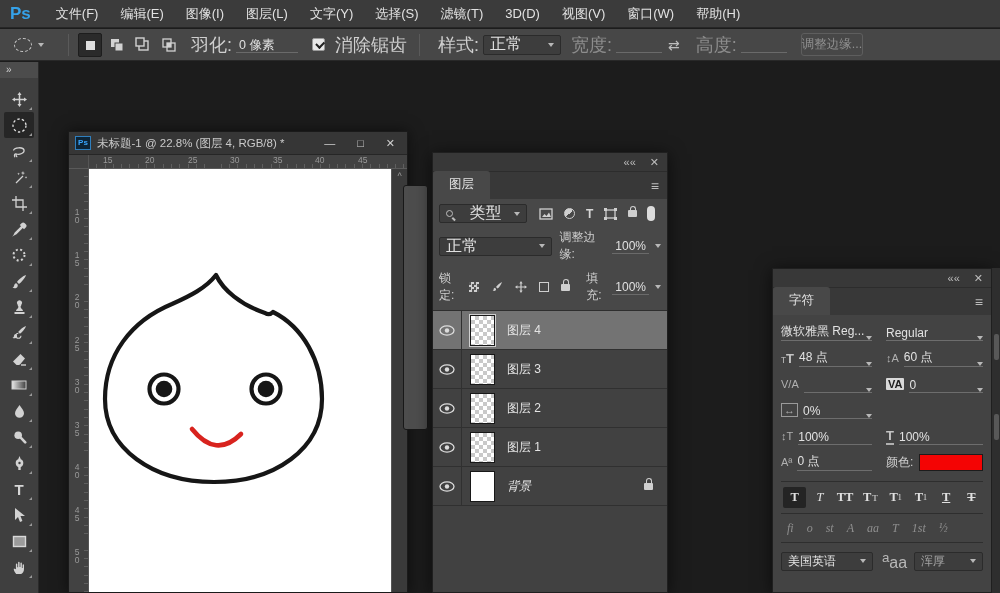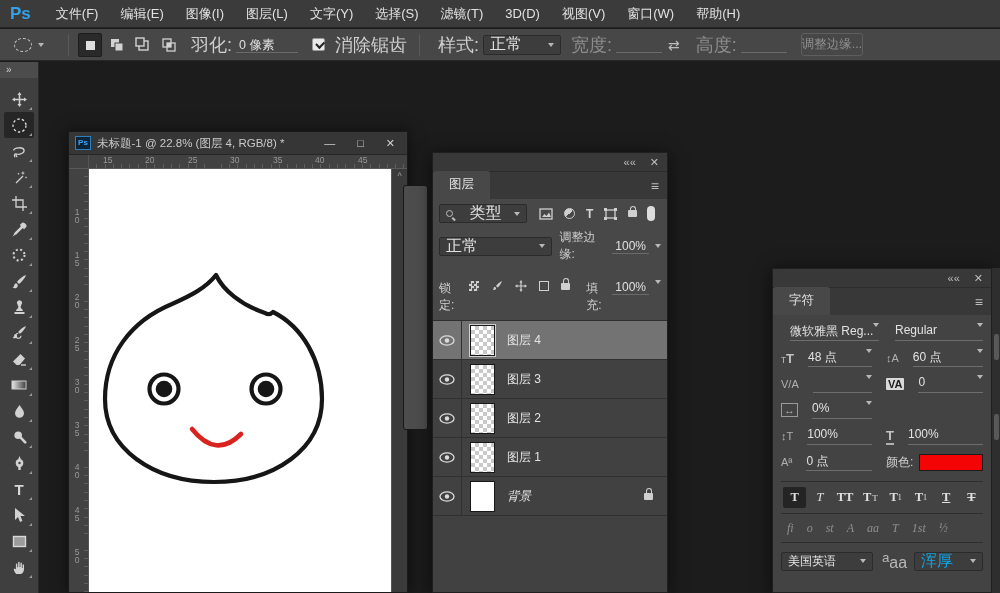--- a/index.html
+++ b/index.html
@@ -103,21 +103,21 @@
   .search-icon { width:7px; height:7px; border:1.5px solid #bdbdbd; border-radius:50%; position:relative;
                  margin-right:4px; }
   .search-icon::after { content:""; position:absolute; left:6px; top:6px; width:4px; height:1.5px;
                         background:#bdbdbd; transform:rotate(45deg); transform-origin:0 0; }
   .lp-filter-icons { display:flex; align-items:center; gap:11px; margin-left:12px; }
   .lp-toggle { width:8px; height:15px; background:#dcdcdc; border-radius:4px; margin-left:10px; }
   .lp-row2 { display:flex; align-items:center; margin-top:6px; }
   .blend-combo { width:118px; height:19px; }
   .lp-label { color:#cfcfcf; font-size:12px; margin-left:8px; }
   .lp-val { color:#e0e0e0; font-size:12px; border-bottom:1px solid #6a6a6a; padding:0 3px; margin-left:4px; }
-  .lp-row3 { display:flex; align-items:flex-start; margin-top:17px; padding-bottom:2px; }
+  .lp-row3 { display:flex; align-items:center; margin-top:7px; padding-bottom:2px; }
   .lock-icons { display:flex; align-items:center; gap:12px; margin-left:8px; }
   .layers-list { background:#414141; border-top:1px solid #2e2e2e; }
   .layer-row { height:39px; display:flex; align-items:center; border-bottom:1px solid #303030;
                background:#414141; }
   .layer-row.sel { background:#737373; }
   .eye-cell { width:29px; display:flex; justify-content:center; align-items:center; align-self:stretch;
               border-right:1px solid #303030; }
   .thumb { width:25px; height:31px; margin-left:8px; border:1px solid #181818;
            background-color:#fff;
            background-image:conic-gradient(#c9c9c9 25%,#ffffff 0 50%,#c9c9c9 0 75%,#ffffff 0);
@@ -138,21 +138,21 @@
                 background-size:5px 5px; }
   .ic-frame { width:10px; height:10px; border:1.5px solid #cfcfcf; display:inline-block; }
   .ic-halfcirc { width:11px; height:11px; border-radius:50%; border:1px solid #cfcfcf; display:inline-block;
                  background:linear-gradient(135deg,#cfcfcf 50%,transparent 50%); }
   .ic-T { color:#d6d6d6; font-size:12px; font-weight:bold; line-height:1; }
 
   
   #charpanel { left:772px; top:268px; width:220px; bottom:0; background:#434343; }
   .cp-body { padding:4px 8px 0; }
   .cp-row { display:flex; align-items:center; height:26px; }
-  .cp-combo { display:flex; align-items:flex-start; border-bottom:1px solid #6d6d6d; height:18px; flex:1;margin-left:9px; }
+  .cp-combo { display:flex; align-items:flex-end; border-bottom:1px solid #6d6d6d; height:18px; flex:1; }
   .cp-combo .val { color:#e2e2e2; font-size:12px; flex:1; white-space:nowrap; overflow:hidden; }
   .cp-icon { color:#b0b0b0; font-size:11px; margin-right:5px; white-space:nowrap; }
   .cp-icon b { font-size:13px; color:#c4c4c4; }
   .cp-icon .hl { background:#d9d9d9; color:#1d1d1d; padding:0 2px; border-radius:1px; font-weight:bold; }
   .cp-half { display:flex; align-items:center; width:50%; padding-right:10px; }
   .cp-half.r { padding-right:0; padding-left:4px; }
   .color-row-label { color:#cfcfcf; font-size:12px; margin-right:6px; }
   .color-swatch { flex:1; height:17px; border:1px solid #1c1c1c; }
   .style-btns { display:flex; align-items:center; gap:2px; margin-top:6px; border-top:1px solid #2e2e2e;
                 border-bottom:1px solid #2e2e2e; padding:5px 0 5px 2px; }
@@ -651,21 +651,21 @@
         <span>1st</span>
         <span>½</span>
       </div>
       <div class="lang-row">
         <div class="combo lang-combo">
           <span class="val" style="font-size:12px;color:#e5e5e5">美国英语</span>
           <span class="chev"></span>
         </div>
         <span class="aa-glyph"><sup>a</sup><span>aa</span></span>
         <div class="combo aa-combo">
-          <span class="val" style="font-size:16px;color:#0ea5e9">浑厚</span>
+          <span class="val" style="font-size:12px;color:#a3a3a3">浑厚</span>
           <span class="chev"></span>
         </div>
       </div>
     </div>
   </div>
 
   <div class="edge-strip">
     <div class="nub" style="top:66px"></div>
     <div class="nub" style="top:146px"></div>
   </div>

